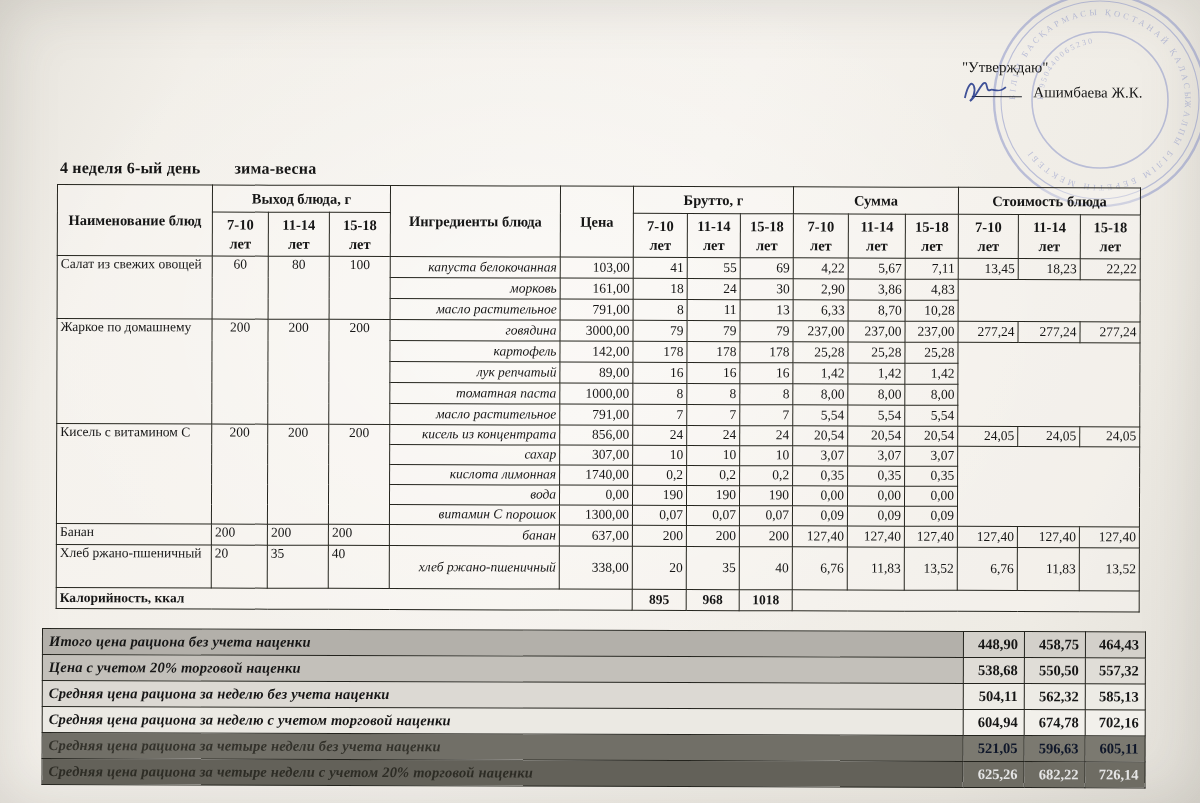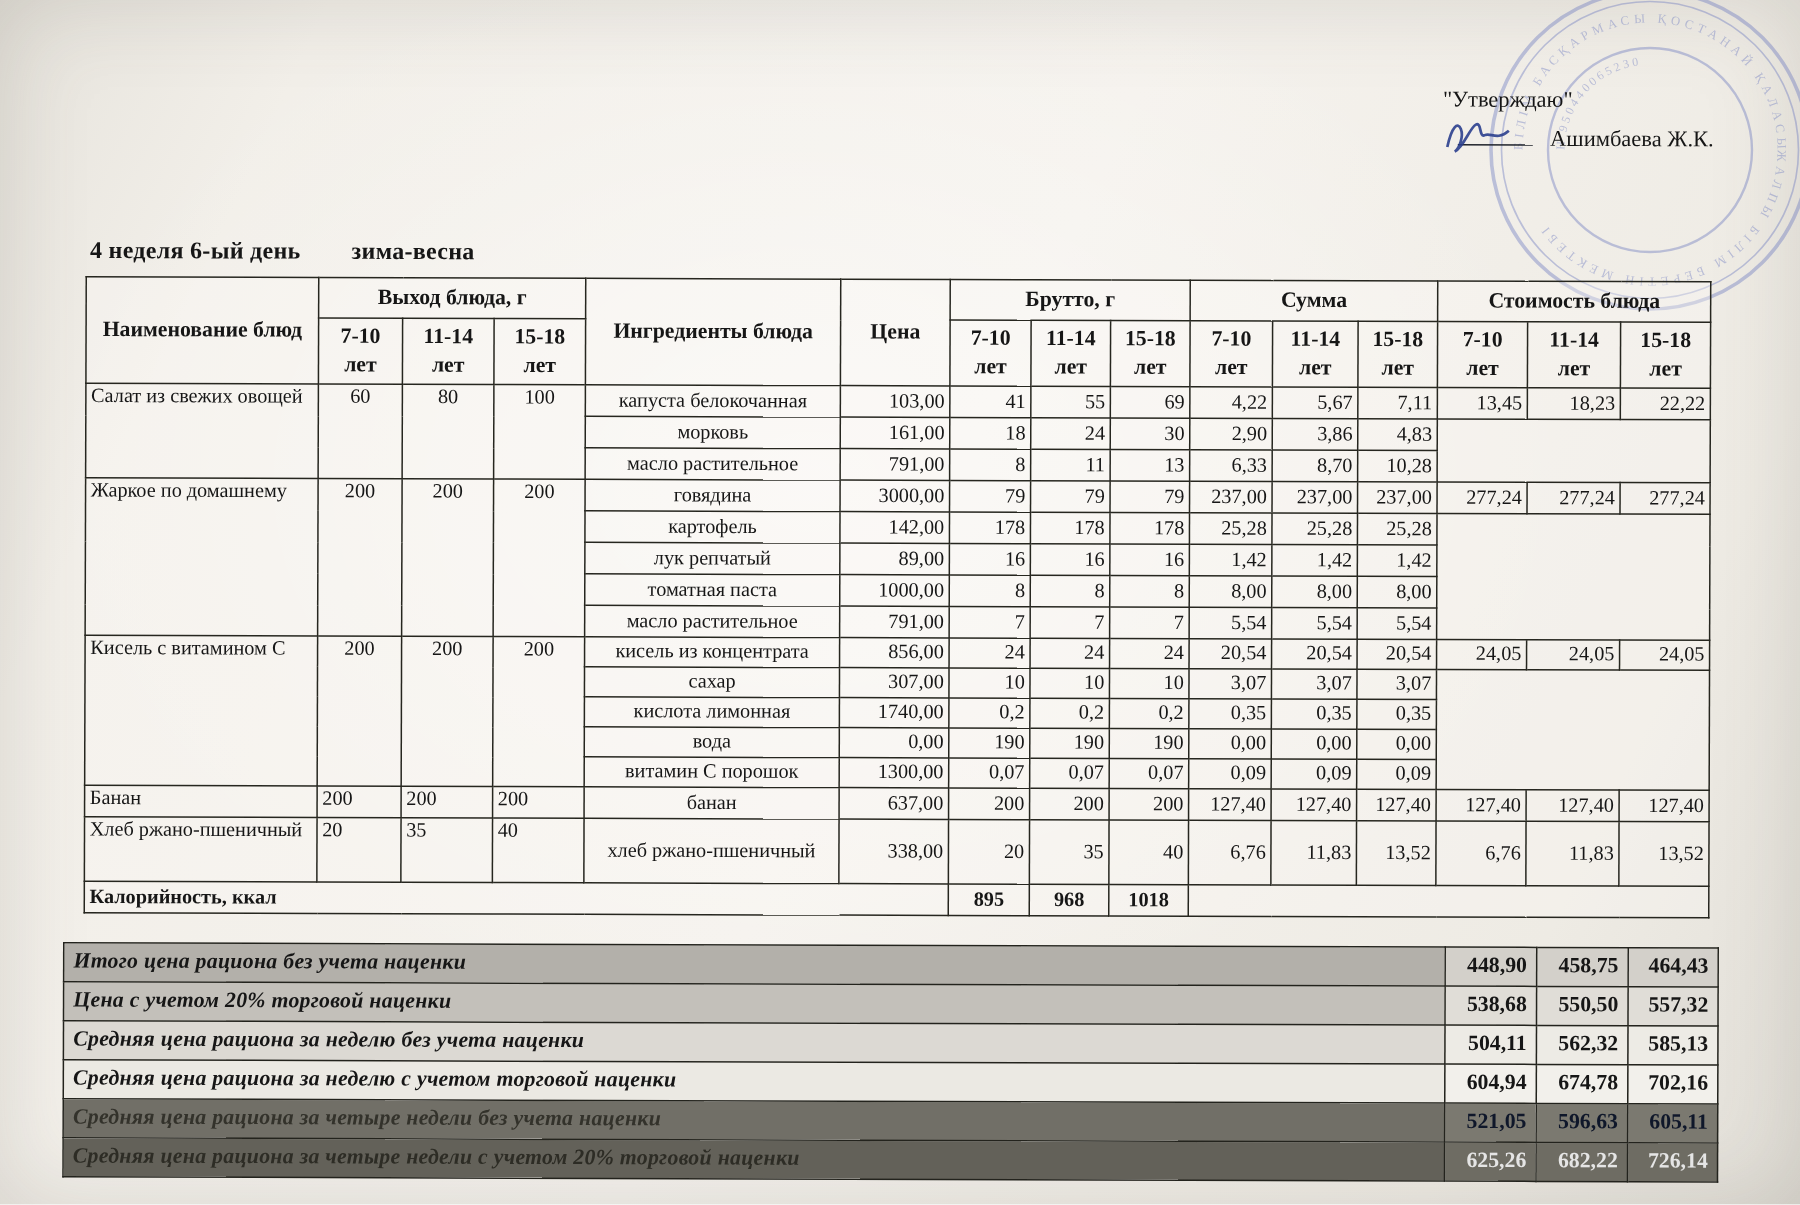--- a/index.html
+++ b/index.html
@@ -33,21 +33,21 @@
   #menu-table td,#menu-table th{
     border:1.5px solid #26261f; padding:0 3px; font-size:13.5px; line-height:1.25;
     overflow:hidden; white-space:nowrap;
   }
   #menu-table th{ font-size:14.5px; font-weight:bold; text-align:center; vertical-align:middle; padding:1px 2px; white-space:normal; line-height:1.3; }
   .h27{height:27px}.h44{height:44px}.h21{height:21px}.h20{height:20px}.h43{height:43px}
   td.dish{ vertical-align:top; text-align:left; font-size:14px; white-space:normal; line-height:1.4; padding-left:4px; }
   td.outv{ vertical-align:top; font-size:14px; }
   td.center{ text-align:center; }
   td.leftal{ text-align:left; padding-left:6px; }
-  td.ingr{ text-align:center; font-size:13.5px; }
+  td.ingr{ text-align:right; font-size:13.5px;font-style:italic; }
   td.num{ text-align:right; padding-right:3px; }
   td.cost{ text-align:right; padding-right:8px; }
   td.kcal-label{ font-weight:bold; font-size:15px; text-align:left; padding-left:4px; }
   td.kcal-val{ font-weight:bold; text-align:center; padding-right:4px; font-size:14px; }
 
   
   #summary-table{ position:absolute; left:42px; top:628px; width:1103px; }
   #summary-table td{ border:1.4px solid #23231d; height:23px; font-size:14.5px; overflow:hidden; white-space:nowrap; }
   #summary-table td.slabel{ font-weight:bold; font-style:italic; text-align:left; padding-left:6px; letter-spacing:.2px; }
   #summary-table td.sval{ font-weight:bold; text-align:right; padding-right:6px; font-size:14.5px; }

